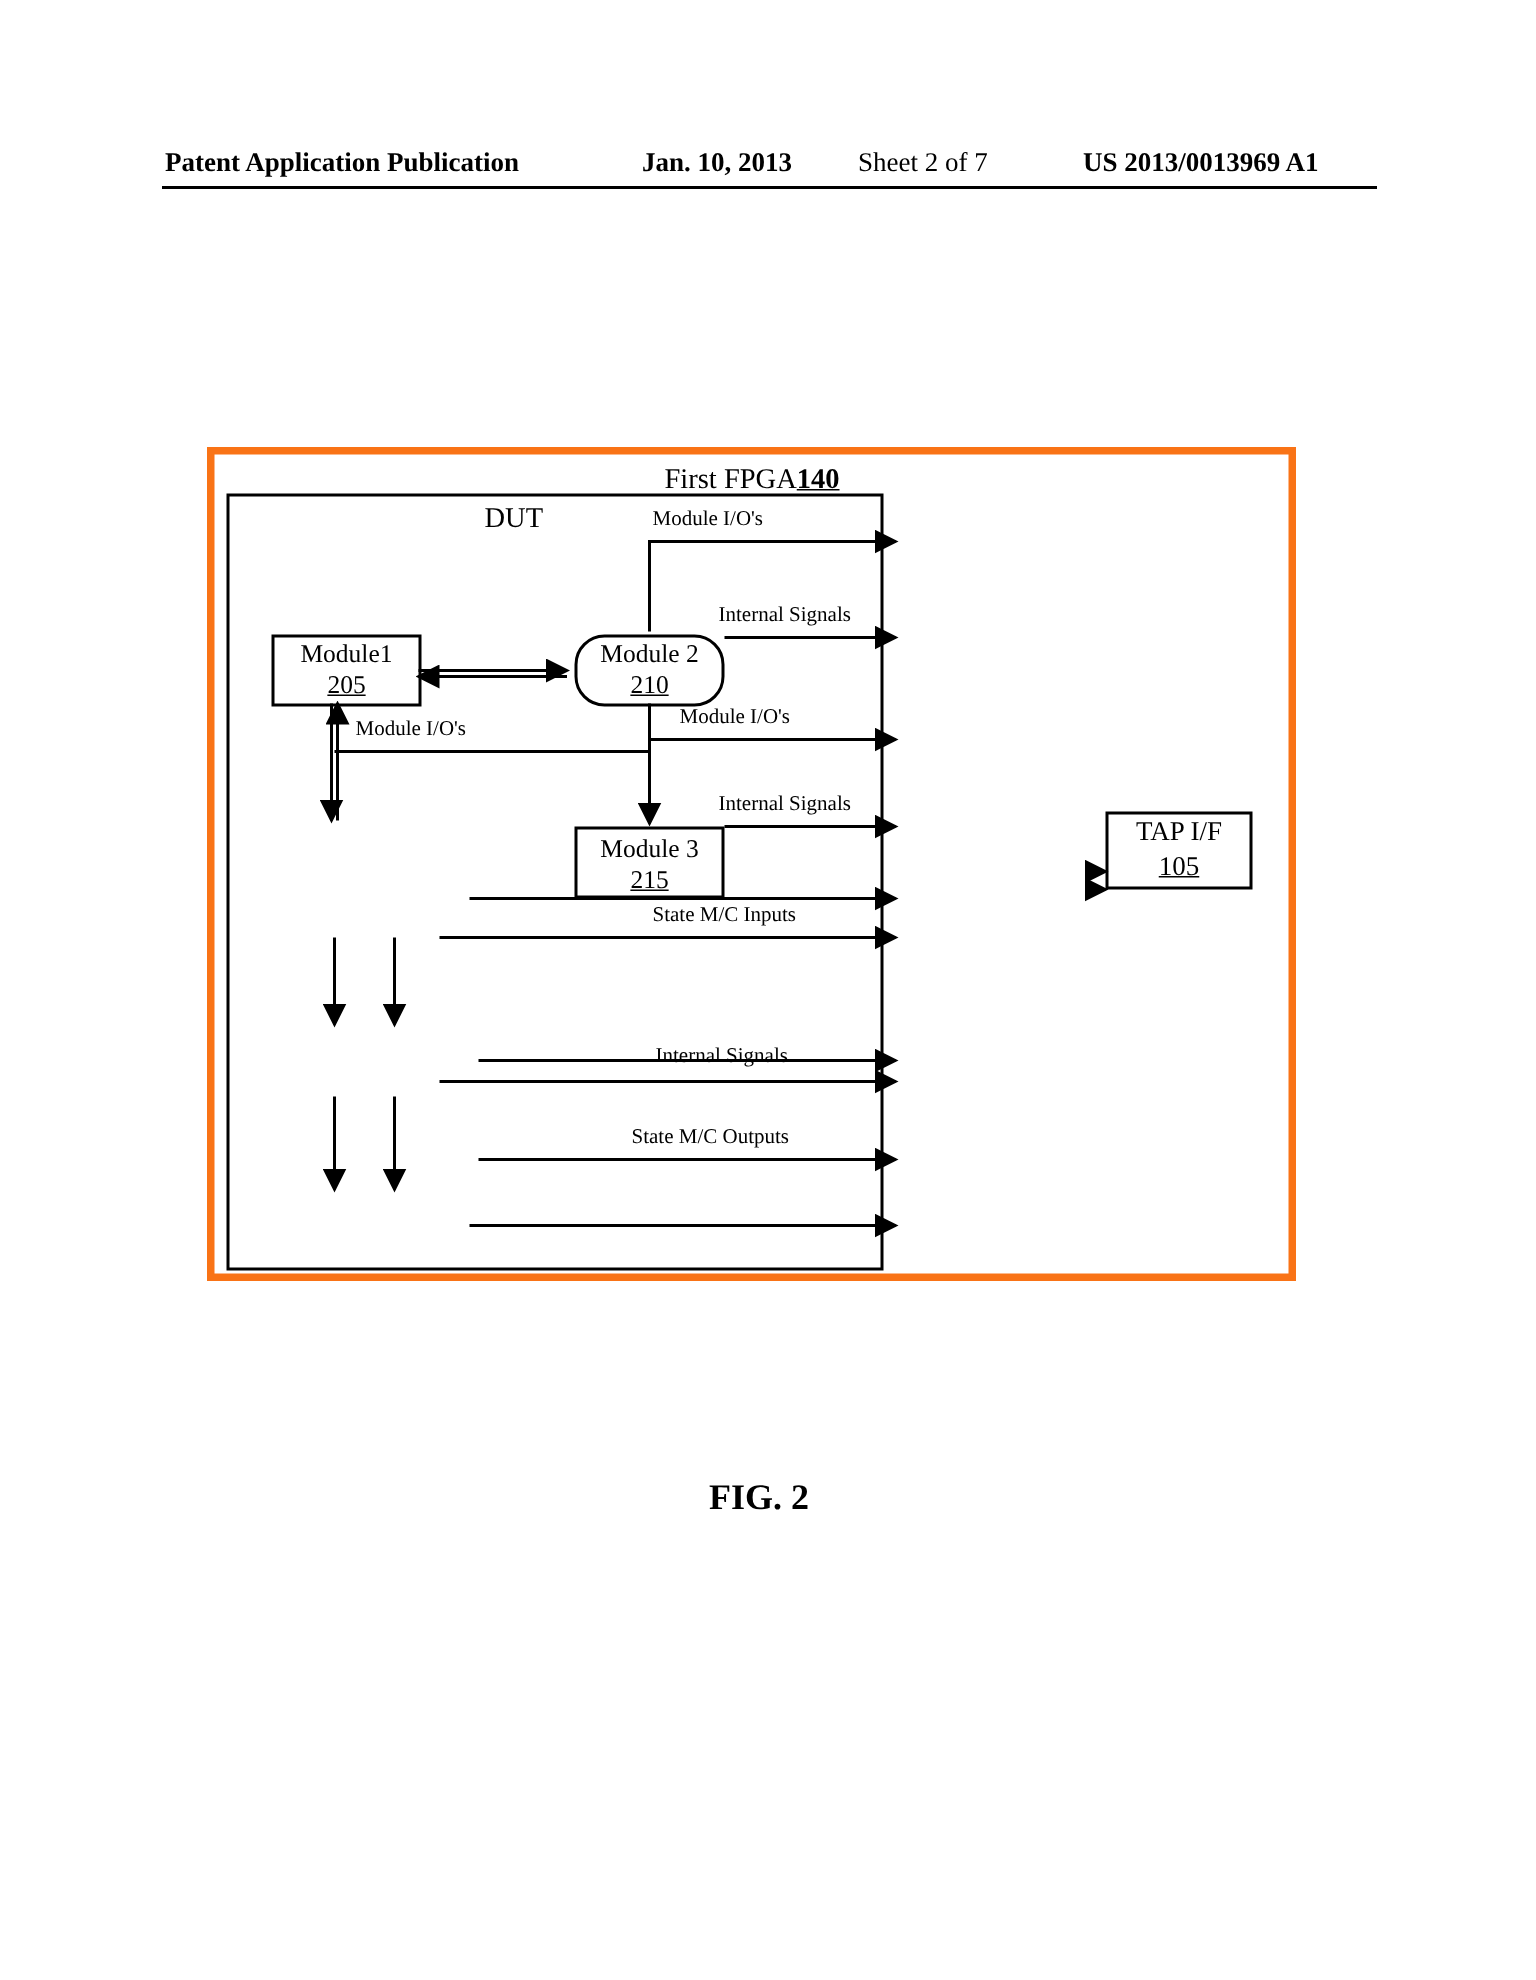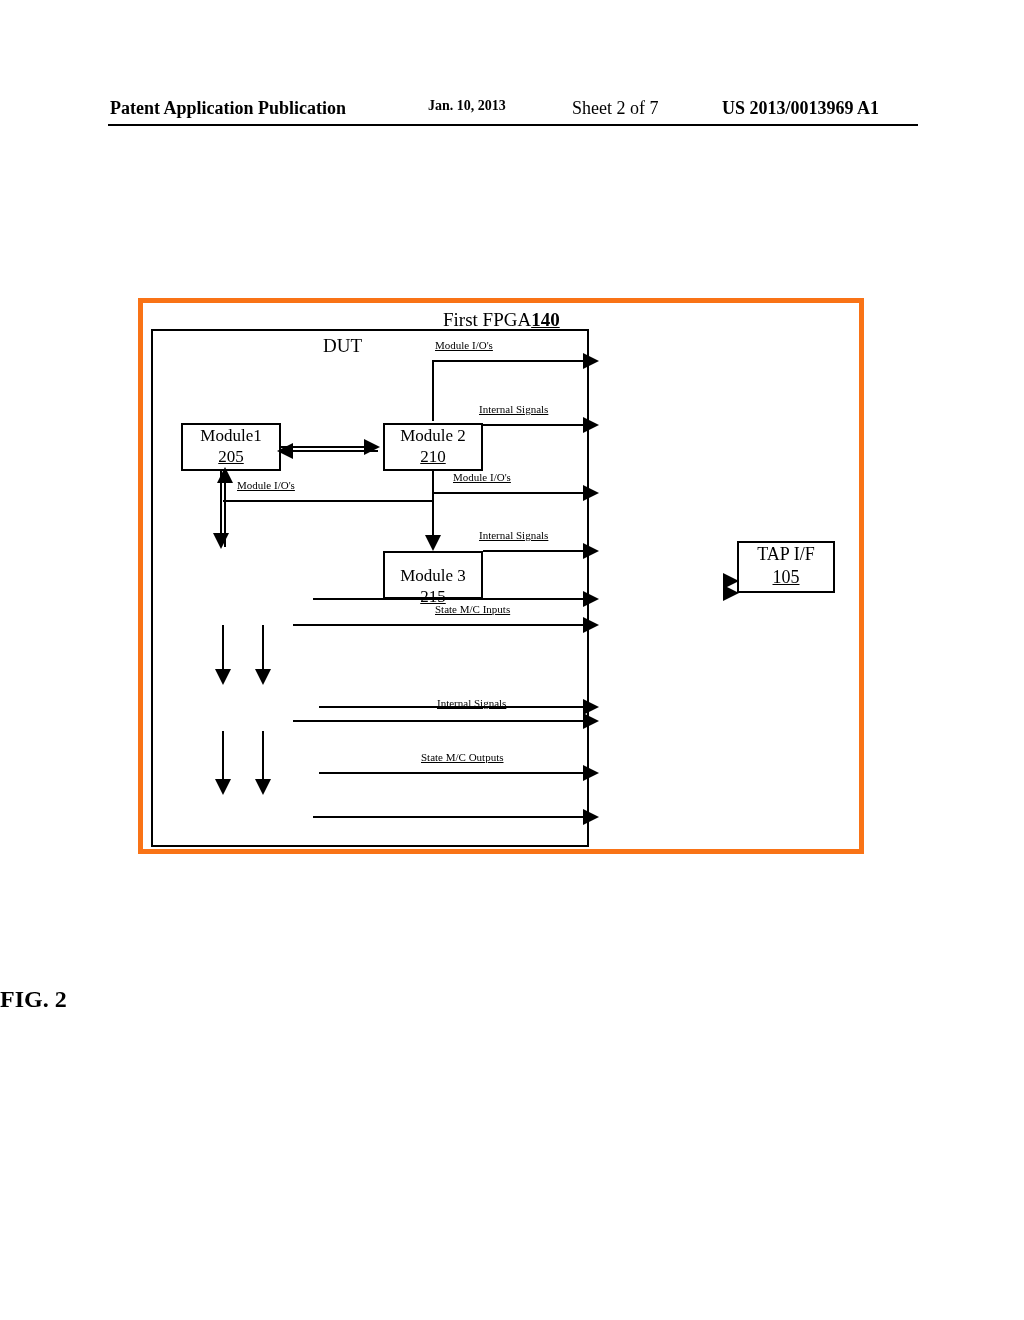--- a/index.html
+++ b/index.html
@@ -1,54 +1,54 @@
 <!DOCTYPE html>
 <html><head>
 <meta charset="utf-8">
 <style>
   * { box-sizing: border-box; margin: 0; padding: 0; }
   html, body { width: 1024px; height: 1320px; background: #fff; font-family: "Times New Roman", Times, serif; }
   .page { position: relative; width: 1024px; height: 1320px; margin-top: 16px; }
   .header { position: absolute; top: 82px; left: 0; width: 1024px; }
   .header .pub-type { position: absolute; left: 110px; top: 0; font-weight: bold; font-size: 18px; }
-  .header .date { position: absolute; left: 428px; top: 0; font-weight: bold; font-size: 14px; }
+  .header .date { position: absolute; left: 428px; top: 0; font-weight: bold; font-size: 18px; }
   .header .sheet { position: absolute; left: 572px; top: 0; font-size: 18px; }
   .header .docnum { position: absolute; left: 722px; top: 0; font-weight: bold; font-size: 18px; }
   .header-rule { position: absolute; top: 108px; left: 108px; width: 810px; height: 2px; background: #000; }
 
   .outer-box { position: absolute; top: 282px; left: 138px; width: 726px; height: 556px; border: 5px solid #f97316; }
   .inner-box { position: absolute; top: 26px; left: 8px; width: 438px; height: 518px; border: 2px solid #000; }
 
   .label-first-fpga { position: absolute; top: 6px; left: 300px; font-size: 19px; }
   .label-first-fpga .u { text-decoration: underline; font-weight: bold; }
   .label-dut { position: absolute; top: 32px; left: 180px; font-size: 19px; }
 
   .module-box { position: absolute; border: 2px solid #000; text-align: center; font-size: 17px; line-height: 1.25; background: #fff; }
   .module-box .u { text-decoration: underline; }
 
   .module1 { top: 92px; left: 28px; width: 100px; height: 48px; }
-  .module2 { top: 92px; left: 230px; width: 100px; height: 48px; }
-  .module3 { top: 220px; left: 230px; width: 100px; height: 48px; padding-top:12px; }
+  .module2 { top: 92px; left: 230px; width: 100px; height: 48px; border-radius: 20px; }
+  .module3 { top: 220px; left: 230px; width: 100px; height: 48px; padding-top:2px; }
   .module4 { top: 218px; left: 28px; width: 196px; height: 322px; }
   .module4-title { font-size: 18px; text-align: center; padding-top: 2px; }
 
   .logic1 { position: absolute; top: 28px; left: 24px; width: 106px; height: 48px; }
   .statem { position: absolute; top: 136px; left: 12px; width: 124px; height: 48px; }
   .logic2 { position: absolute; top: 246px; left: 24px; width: 106px; height: 48px; }
 
   .monitor-box { position: absolute; top: 14px; left: 454px; width: 128px; height: 526px; border: 2px solid #000; text-align: center; font-size: 18px; }
   .monitor-text { position: absolute; top: 224px; left: 0; width: 100%; line-height: 1.35; }
 
   .tap-box { position: absolute; top: 238px; left: 594px; width: 98px; height: 52px; border: 2px solid #000; text-align: center; font-size: 18px; line-height: 1.25; }
   .tap-box .u { text-decoration: underline; }
 
-  .fig-label { position: absolute; top: 970px; left: 0; width: 1012px; text-align: left; font-weight: bold; font-size: 24px; }
+  .fig-label { position: absolute; top: 970px; left: 0; width: 1012px; text-align: center; font-weight: bold; font-size: 24px; }
 
   svg.overlay { position: absolute; top: 0; left: 0; width: 726px; height: 556px; pointer-events: none; }
-  .sig-label { position: absolute; font-size: 11px; text-decoration: underline; }
+  .sig-label { position: absolute; font-size: 14px; }
 </style>
 </head>
 <body>
 
 <div class="page">
 
   <div class="header">
     <div class="pub-type">Patent Application Publication</div>
     <div class="date">Jan. 10, 2013</div>
     <div class="sheet">Sheet 2 of 7</div>

